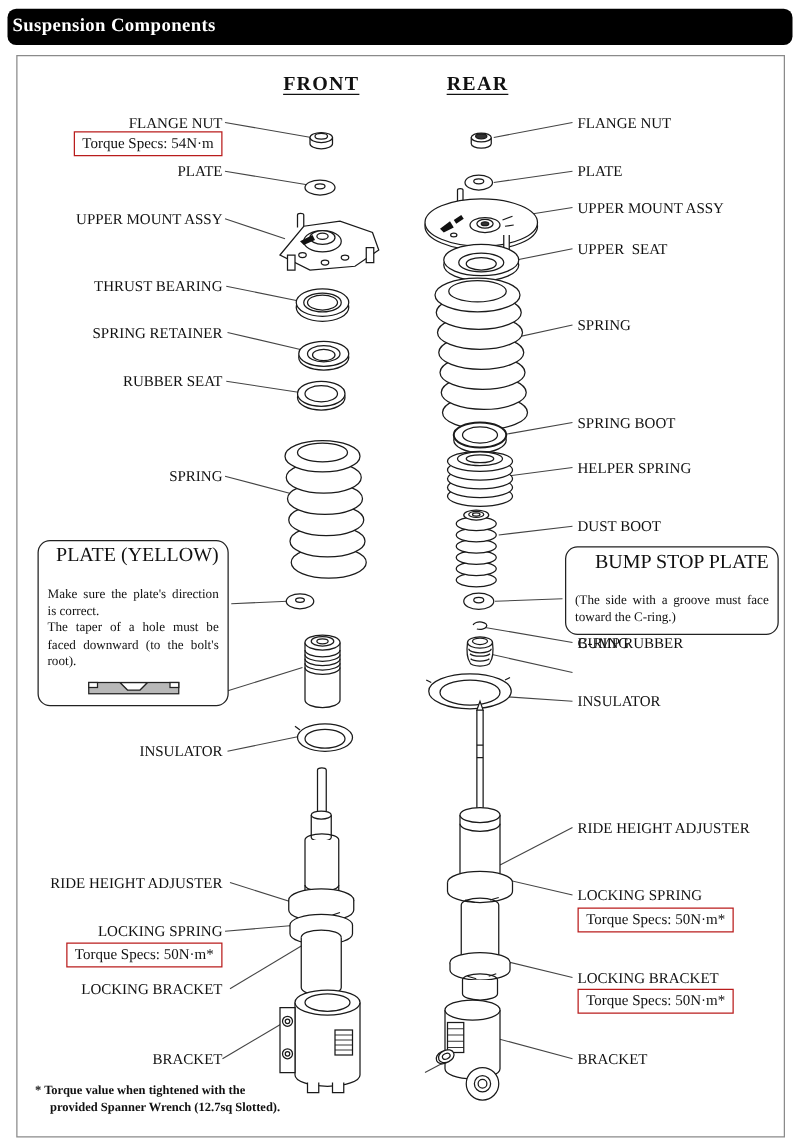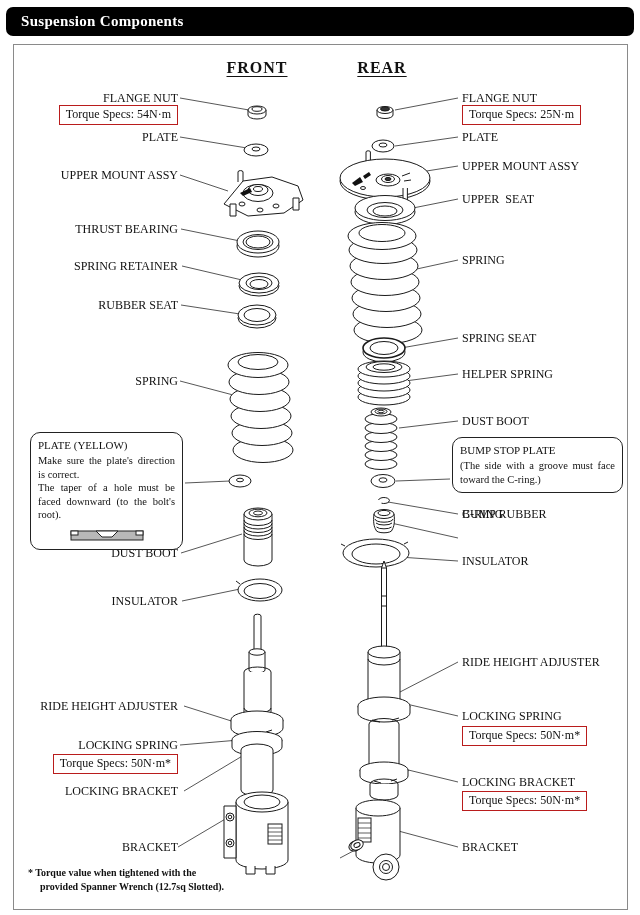--- a/index.html
+++ b/index.html
@@ -1,20 +1,20 @@
 <!DOCTYPE html>
 <html><head>
 <meta charset="utf-8">
 <style>
   html,body{margin:0;padding:0;background:#fff;}
   #page{position:relative;width:640px;height:915px;background:#fff;overflow:hidden;
         font-family:"Liberation Serif",serif;color:#111;}
   
   .hdr{position:absolute;left:6px;top:7px;width:628px;height:29px;background:#000;
-       border-radius:7px;display:flex;align-items:center;box-sizing:border-box;padding-left:15px;}
+       border-radius:7px;display:flex;align-items:center;box-sizing:border-box;padding-left:4px;}
   .hdr span{color:#fff;font-weight:bold;font-size:15px;letter-spacing:.3px;}
   
   .frame{position:absolute;left:13px;top:44px;width:615px;height:866px;border:1px solid #8a8a8a;
          box-sizing:border-box;background:#fff;}
   
   .colhead{position:absolute;top:59px;font-size:16px;font-weight:bold;letter-spacing:1px;
            text-decoration:underline;text-underline-offset:3px;text-align:center;}
   #front-head{left:207px;width:100px;}
   #rear-head{left:342px;width:80px;}
   
@@ -22,21 +22,21 @@
   .fl{right:462px;text-align:right;}
   .rl{left:462px;text-align:left;}
   
   .tq{position:absolute;border:1px solid #b91c1c;background:#fff;font-size:12px;line-height:15px;
       padding:1px 6px 2px;white-space:pre;z-index:3;}
   .tqf{right:462px;}
   .tqr{left:462px;}
   
   .note{position:absolute;border:1.5px solid #222;border-radius:10px;background:#fff;
         box-sizing:border-box;padding:4px 7px 6px;z-index:3;}
-  .note .nt{font-size:11px;line-height:16px;margin:0 0 1px;}
+  .note .nt{font-size:16px;line-height:16px;margin:0 0 16px;text-align:right;}
   .note p{margin:0;font-size:10.5px;line-height:13.5px;text-align:justify;}
   #front-note{left:30px;top:432px;width:153px;}
   #rear-note{left:452px;top:437px;width:171px;}
   .xsec{display:block;margin:5px auto 0;}
   
   .foot{position:absolute;font-size:10px;line-height:13px;font-weight:bold;z-index:3;white-space:pre;}
   #spacer-lbl{position:absolute;left:304px;top:858px;font-size:12px;line-height:15px;z-index:3;white-space:pre;}
   
   #art{position:absolute;left:0;top:0;z-index:2;}
 </style>
@@ -325,26 +325,25 @@
     <p>The taper of a hole must be faced downward (to the bolt's root).</p>
     <svg class="xsec" width="74" height="16">
       <rect x="1" y="4" width="72" height="9" fill="#b8b8b8" stroke="#222"></rect>
       <path d="M26,4 L48,4 L42,10 L32,10 Z" fill="#fff" stroke="#222"></path>
       <rect x="1" y="4" width="7" height="4" fill="#fff" stroke="#222"></rect>
       <rect x="66" y="4" width="7" height="4" fill="#fff" stroke="#222"></rect>
     </svg>
   </div>
 
   <div class="lbl rl" style="top:91px">FLANGE NUT</div>
-  <div class="tq tqr" style="top:105px">Torque Specs: 25N·m</div>
   <div class="lbl rl" style="top:130px">PLATE</div>
   <div class="lbl rl" style="top:159px">UPPER MOUNT ASSY</div>
   <div class="lbl rl" style="top:192px">UPPER  SEAT</div>
   <div class="lbl rl" style="top:253px">SPRING</div>
-  <div class="lbl rl" style="top:331px">SPRING SEAT</div>
+  <div class="lbl rl" style="top:331px">SPRING BOOT</div>
   <div class="lbl rl" style="top:367px">HELPER SPRING</div>
   <div class="lbl rl" style="top:414px">DUST BOOT</div>
   <div class="lbl rl" style="top:507px">C-RING</div>
   <div class="lbl rl" style="top:507px">BUMP RUBBER</div>
   <div class="lbl rl" style="top:554px">INSULATOR</div>
   <div class="lbl rl" style="top:655px">RIDE HEIGHT ADJUSTER</div>
   <div class="lbl rl" style="top:709px">LOCKING SPRING</div>
   <div class="tq tqr" style="top:726px">Torque Specs: 50N·m*</div>
   <div class="lbl rl" style="top:775px">LOCKING BRACKET</div>
   <div class="tq tqr" style="top:791px">Torque Specs: 50N·m*</div>

